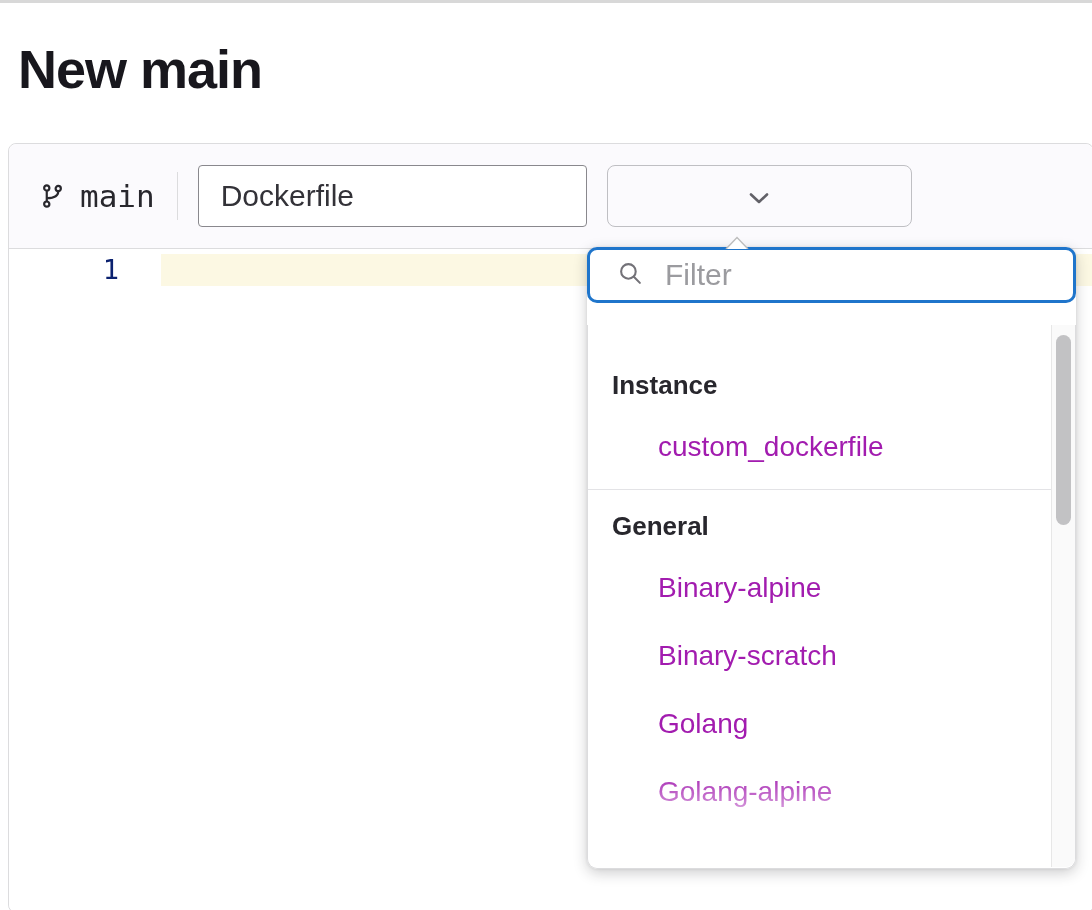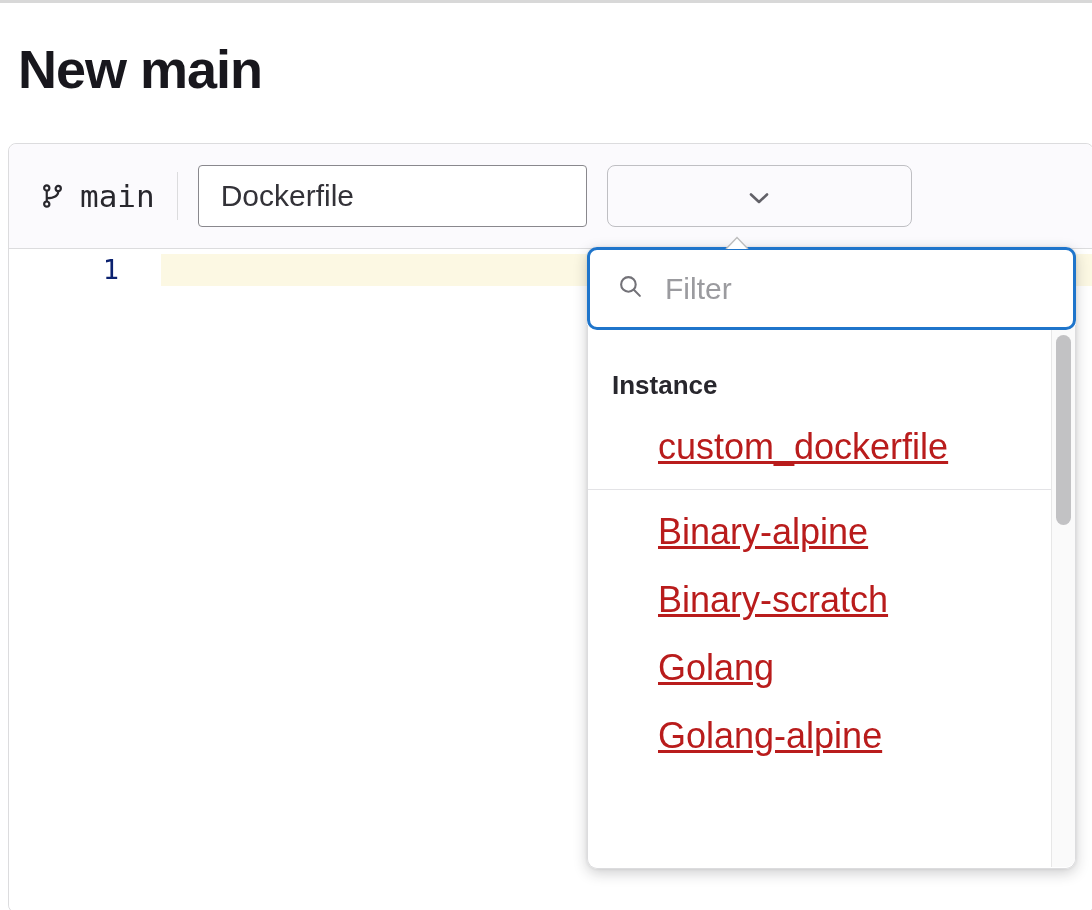--- a/index.html
+++ b/index.html
@@ -43,37 +43,37 @@
                  font-family:"DejaVu Sans Mono", monospace; font-size:27px;
                  color:#0b216f; }
 
   
   .dropdown-caret { position:absolute; left:725px; top:235px; z-index:7; }
 
   
   .dropdown { position:absolute; left:587px; top:247px; width:489px; height:622px;
               z-index:6; border-radius:10px;
               box-shadow:0 4px 14px rgba(31,30,36,0.22), 0 0 3px rgba(0,0,0,0.10); }
-  .filter-row { position:relative; z-index:2; height:83px; background:#fff;
+  .filter-row { position:relative; z-index:2; height:56px; background:#fff;
                 border:3px solid #1f75cb; border-radius:10px;
                 display:flex; align-items:center; padding:0 20px 0 28px; }
   .filter-row svg { flex:none; }
   .filter-input { border:none; outline:none; background:transparent;
                   font-family:"Liberation Sans", sans-serif; font-size:30px;
                   color:#333238; margin-left:22px; width:100%; }
   .filter-input::placeholder { color:#9b9b9f; }
 
   .dropdown-list { position:absolute; left:0; top:78px; right:0; bottom:0;
                    background:#fff; border:1px solid #dcdcde; border-top:none;
                    border-radius:0 0 10px 10px; overflow:hidden; }
   .list-content { padding-top:32px; }
   .section-header { height:56px; line-height:56px; padding-left:24px;
                     font-size:26px; font-weight:700; color:#28272d; }
   .list-item { height:68px; line-height:68px; padding-left:70px;
-               font-size:36px; color:#b91c1c; cursor:pointer; white-space:nowrap;text-decoration:underline; }
+               font-size:28px; color:#a21caf; cursor:pointer; white-space:nowrap; }
   .h-divider { border:none; border-top:1px solid #e3e3e6; margin:8px 0; }
 
   .fade-overlay { position:absolute; left:1px; right:26px; bottom:1px; height:96px;
                   background:linear-gradient(to bottom, rgba(255,255,255,0) 0%,
                              rgba(255,255,255,0.75) 55%, rgba(255,255,255,0.92) 100%);
                   pointer-events:none; border-radius:0 0 0 10px; }
 
   .scrollbar-track { position:absolute; top:0; right:0; bottom:1px; width:24px;
                      background:#fafafa; border-left:1px solid #e7e7e7;
                      border-radius:0 0 9px 0; }
@@ -141,20 +141,21 @@
   </div>
 
   <div class="dropdown-list">
     <div class="list-content">
 
       <div class="section-header">Instance</div>
       <div class="list-item">custom_dockerfile</div>
 
       <hr class="h-divider">
 
+      <div class="section-header">General</div>
       <div class="list-item">Binary-alpine</div>
       <div class="list-item">Binary-scratch</div>
       <div class="list-item">Golang</div>
       <div class="list-item">Golang-alpine</div>
     </div>
 
     <div class="fade-overlay"></div>
 
     <div class="scrollbar-track">
       <div class="scrollbar-thumb"></div>

